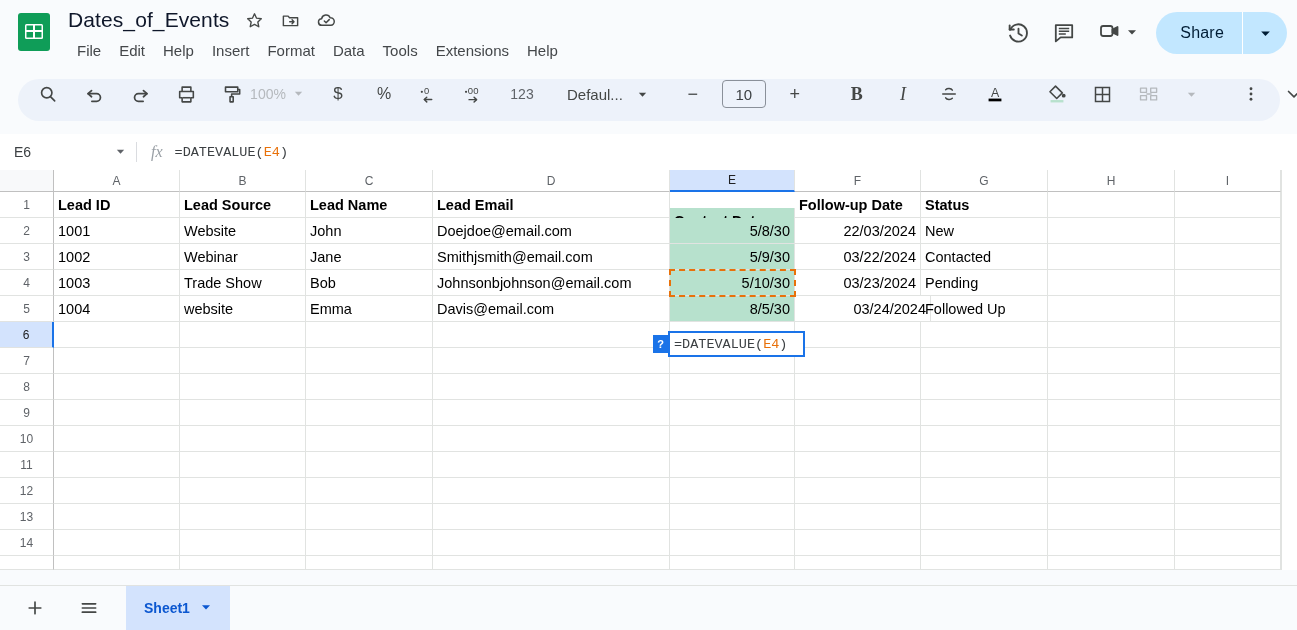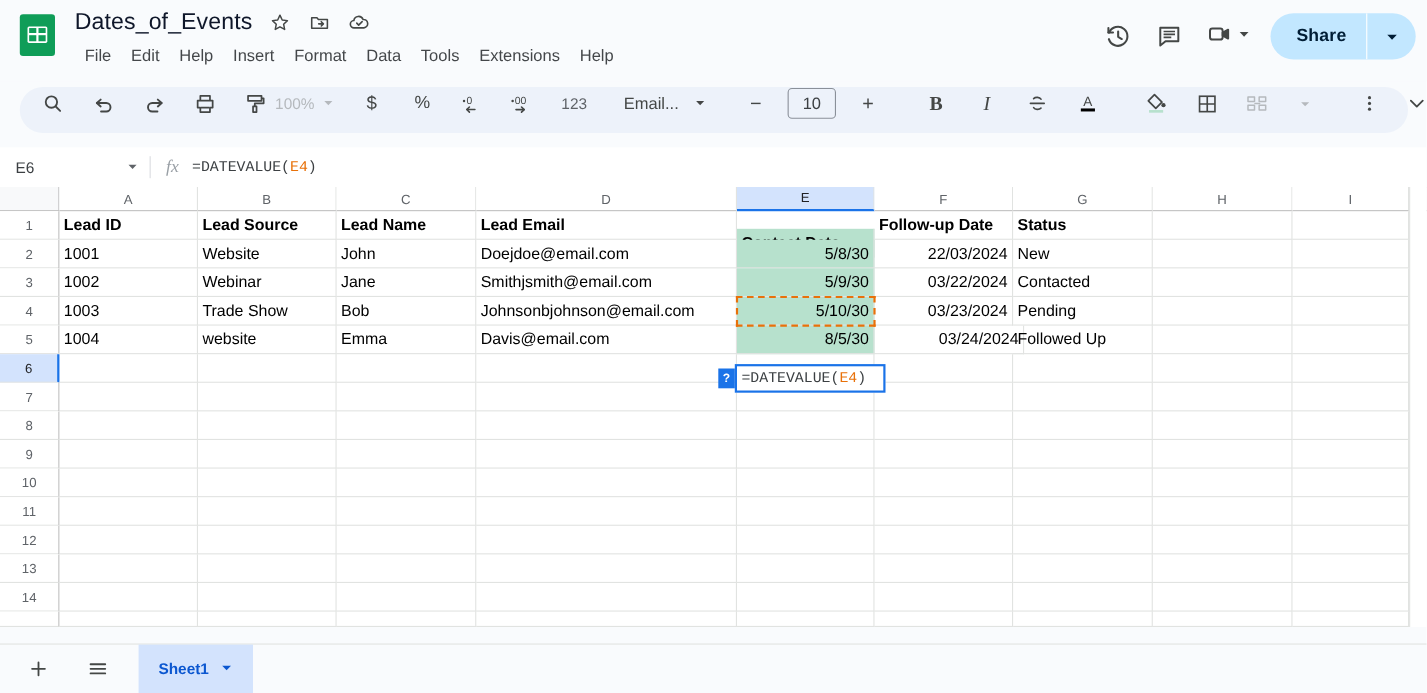--- a/index.html
+++ b/index.html
@@ -17,21 +17,21 @@
   .doc-logo svg{display:block;}
   .title-wrap{position:absolute;left:68px;top:6px;display:flex;align-items:center;gap:14px;}
   .doc-title{font-size:21px;color:#0f172a;letter-spacing:.1px;line-height:28px;white-space:nowrap;}
   .tb-icon{width:22px;height:22px;display:flex;align-items:center;justify-content:center;color:#444746;cursor:pointer;}
   .menubar{position:absolute;left:68px;top:38px;display:flex;gap:0;}
   .menu-item{font-size:15px;color:#44474a;padding:2px 9px;line-height:22px;border-radius:4px;cursor:pointer;white-space:nowrap;}
 
   .tr-controls{position:absolute;right:10px;top:10px;display:flex;align-items:center;gap:4px;height:46px;}
   .circ-btn{width:42px;height:42px;border-radius:50%;display:flex;align-items:center;justify-content:center;color:#444746;cursor:pointer;}
   .meet-btn{display:flex;align-items:center;gap:3px;padding:0 6px 0 8px;height:40px;border-radius:20px;cursor:pointer;color:#444746;}
-  .share-pill{display:flex;align-items:center;height:42px;background:#c2e7ff;border-radius:22px;margin-left:8px;cursor:pointer;overflow:hidden;font-weight:bold;}
+  .share-pill{display:flex;align-items:center;height:42px;background:#c2e7ff;border-radius:22px;margin-left:8px;cursor:pointer;overflow:hidden;}
   .share-label{font-size:16px;color:#001d35;padding:0 18px 0 24px;letter-spacing:.2px;}
   .share-div{width:1px;height:42px;background:#ffffff;}
   .share-caret{width:44px;height:42px;display:flex;align-items:center;justify-content:center;color:#001d35;}
 
   
   .toolbar{position:absolute;left:18px;top:79px;width:1262px;height:42px;background:#edf2fa;border-radius:21px;display:flex;align-items:flex-start;}
   .tbtn{height:30px;min-width:30px;padding:0 5px;margin:0 3px;border-radius:4px;display:flex;align-items:center;justify-content:center;color:#444746;cursor:pointer;font-size:15px;}
   .tbtn.disabled{color:#b5b9bd;cursor:default;}
   .tsep{width:1px;height:20px;background:#c7cdd4;margin:0 8px;}
   .zoombox{font-size:14px;color:#9aa0a6;padding:0 4px;}
@@ -228,21 +228,21 @@
       <svg width="26" height="20" viewBox="0 0 30 22" fill="none" stroke="#444746" stroke-width="1.7" stroke-linecap="round" stroke-linejoin="round">
         <circle cx="3.5" cy="8.5" r="1.3" fill="#444746" stroke="none"></circle>
         <text x="5.6" y="11.5" font-size="11" fill="#444746" stroke="none" font-family="Liberation Sans, sans-serif">00</text>
         <path d="M7 17.5h8.5"></path>
           <path d="M12.8 14.8l2.8 2.7-2.8 2.7"></path>
       </svg>
     </div>
     <div class="tbtn" style="font-size:14px;color:#5f6368">123</div>
     <div class="tsep"></div>
     <div class="fontbox">
-      <span>Email...</span>
+      <span>Defaul...</span>
       <span style="margin-left:8px">
         <svg width="11" height="11" viewBox="0 0 12 12">
             <path d="M2 4.2l4 4.2 4-4.2z" fill="#444746"></path>
           </svg>
       </span>
     </div>
     <div class="tsep"></div>
     <div class="fsize-wrap">
       <div class="tbtn" style="font-size:18px">−</div>
       <div class="fsize-field">10</div>

